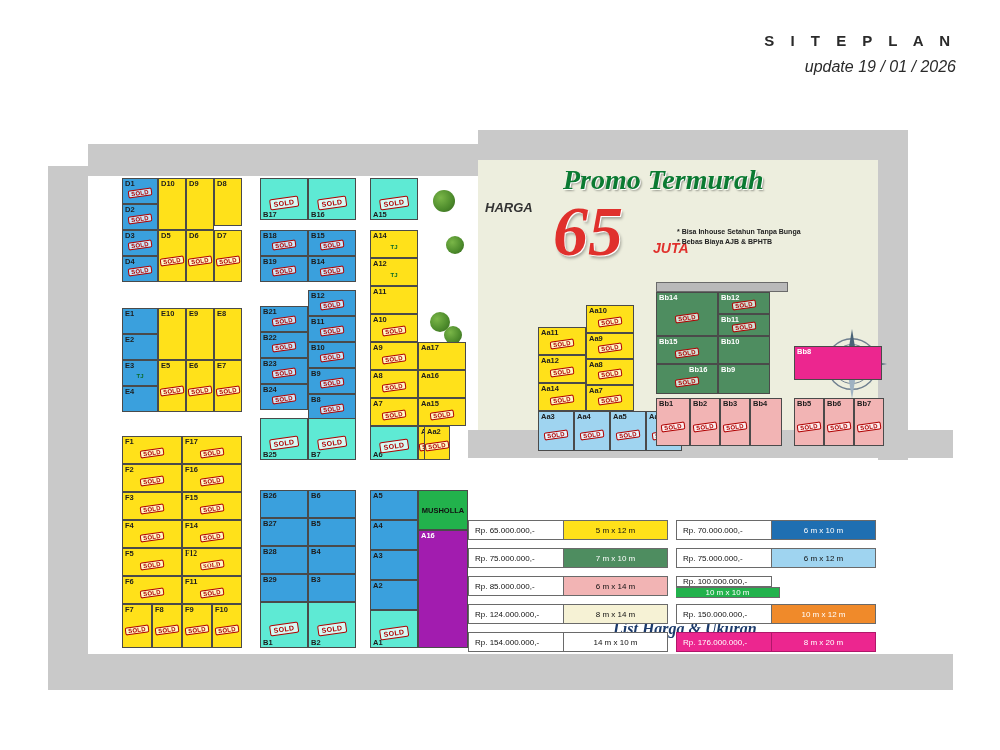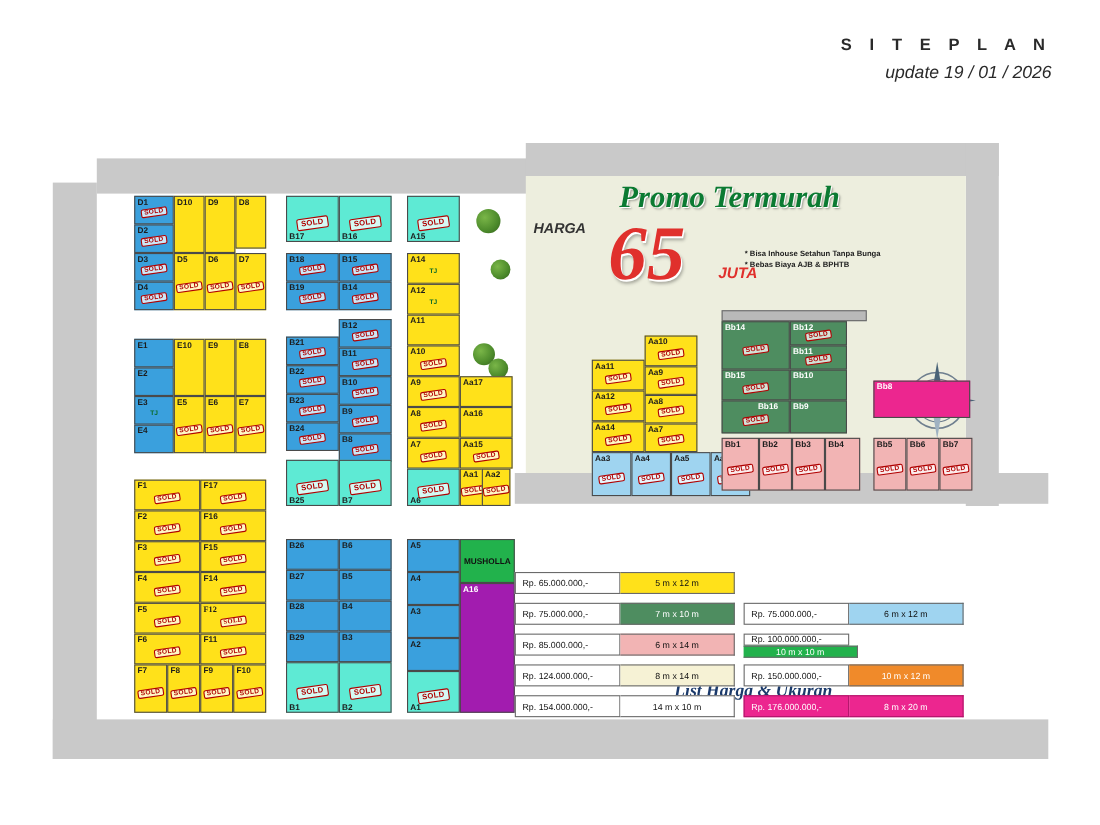--- a/index.html
+++ b/index.html
@@ -411,21 +411,21 @@
         <span class="lbl">Aa16</span>
       </div>
     <div class="lot c-yellow" style="left:370px;top:268px;width:48px;height:28px;">
         <span class="lbl">Aa15</span>
         <span class="sold">SOLD</span>
       </div>
     <div class="lot c-yellow" style="left:370px;top:296px;width:26px;height:34px;">
         <span class="lbl">Aa1</span>
         <span class="sold">SOLD</span>
       </div>
-    <div class="lot c-yellow" style="left:390px;top:296px;width:26px;height:34px;">
+    <div class="lot c-yellow" style="left:376px;top:296px;width:26px;height:34px;">
         <span class="lbl">Aa2</span>
         <span class="sold">SOLD</span>
       </div>
 
     <div class="lot c-blue" style="left:322px;top:360px;width:48px;height:30px;">
         <span class="lbl">A5</span>
       </div>
     <div class="lot c-blue" style="left:322px;top:390px;width:48px;height:30px;">
         <span class="lbl">A4</span>
       </div>
@@ -567,20 +567,24 @@
     </div>
     <div class="pl-row" style="left:420px;top:474px;width:200px;">
       <div class="pl-price" style="width:96px;">Rp. 124.000.000,-</div>
       <div class="pl-size" style="width:104px;background:#f6f2d5;color:#111;">8 m x 14 m</div>
     </div>
     <div class="pl-row" style="left:420px;top:502px;width:200px;">
       <div class="pl-price" style="width:96px;">Rp. 154.000.000,-</div>
       <div class="pl-size" style="width:104px;background:#ffffff;color:#111;">14 m x 10 m</div>
     </div>
 
+    <div class="pl-row" style="left:628px;top:390px;width:200px;">
+      <div class="pl-price" style="width:96px;">Rp.  70.000.000,-</div>
+      <div class="pl-size" style="width:104px;background:#1f6fb2;color:#fff;">6 m x 10 m</div>
+    </div>
     <div class="pl-row" style="left:628px;top:418px;width:200px;">
       <div class="pl-price" style="width:96px;">Rp.  75.000.000,-</div>
       <div class="pl-size" style="width:104px;background:#9fd4f0;color:#111;">6 m x 12 m</div>
     </div>
     <div class="pl-row" style="left:628px;top:446px;width:200px;flex-direction:column;">
       <div class="pl-price" style="width:96px;">Rp. 100.000.000,-</div>
       <div class="pl-size" style="width:104px;background:#22b24c;color:#fff;">10 m x 10 m</div>
     </div>
     <div class="pl-row" style="left:628px;top:474px;width:200px;">
       <div class="pl-price" style="width:96px;">Rp. 150.000.000,-</div>

